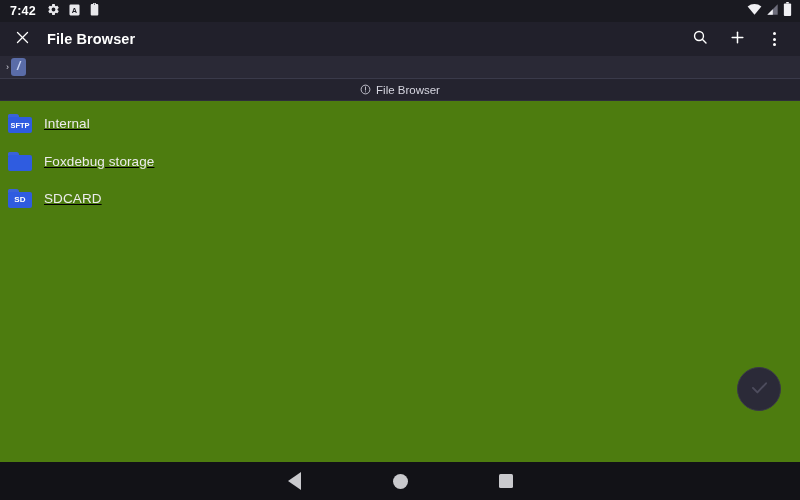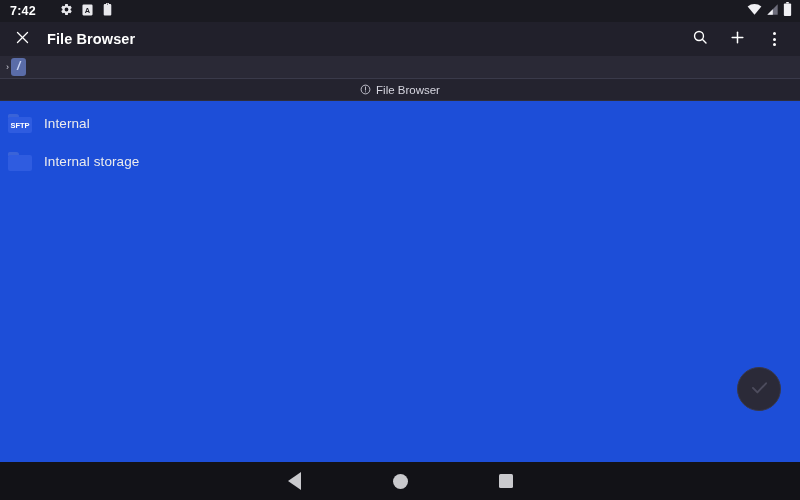--- a/index.html
+++ b/index.html
@@ -23,21 +23,20 @@
 
   
   .status-bar {
     height: 22px;
     flex: 0 0 22px;
     background: #1a1a21;
     display: flex;
     align-items: center;
     padding: 0 8px 0 10px;
     color: #f2f2f5;
-    gap: 13px;
   }
   .status-time {
     font-size: 12.5px;
     font-weight: bold;
     letter-spacing: .2px;
     color: #ffffff;
     line-height: 1;
   }
   .status-left-icons {
     display: flex;
@@ -133,24 +132,25 @@
     border-bottom: 1px solid #2e2d3b;
   }
   .section-header-label {
     color: #d6d6e0;
     font-size: 11.5px;
   }
 
   
   .file-list {
     flex: 1 1 auto;
-    background: #1d4ed8;
+    background: #4d7c0f;
     padding-top: 4px;
     position: relative;
     overflow: hidden;
+    text-decoration: underline;
   }
   .file-row {
     height: 37.5px;
     display: flex;
     align-items: center;
     padding-left: 8px;
     cursor: pointer;
   }
   .file-icon {
     width: 24px; height: 24px;
@@ -367,23 +367,34 @@
       <div class="file-label">Internal</div>
     </div>
 
     <div class="file-row">
       <div class="file-icon">
         <div class="plain-folder folder-blue">
           <div class="tab"></div>
           <div class="body"></div>
         </div>
       </div>
-      <div class="file-label">Internal storage</div>
-    </div>
-
+      <div class="file-label">Foxdebug storage</div>
+    </div>
+
+    <div class="file-row">
+      <div class="file-icon">
+        <div class="badge-folder badge-sd">
+          <div class="tab"></div>
+          <div class="body">
+              <span>SD</span>
+            </div>
+        </div>
+      </div>
+      <div class="file-label">SDCARD</div>
+    </div>
 
 
     <div class="fab">
       <span>
         <svg width="21" height="21" viewBox="0 0 24 24" fill="none" stroke="#4d4c5d" stroke-width="2.2" stroke-linecap="round" stroke-linejoin="round">
           <polyline points="4.5,12.5 9.6,17.6 19.5,7.2"></polyline>
         </svg>
       </span>
     </div>
   </div>

